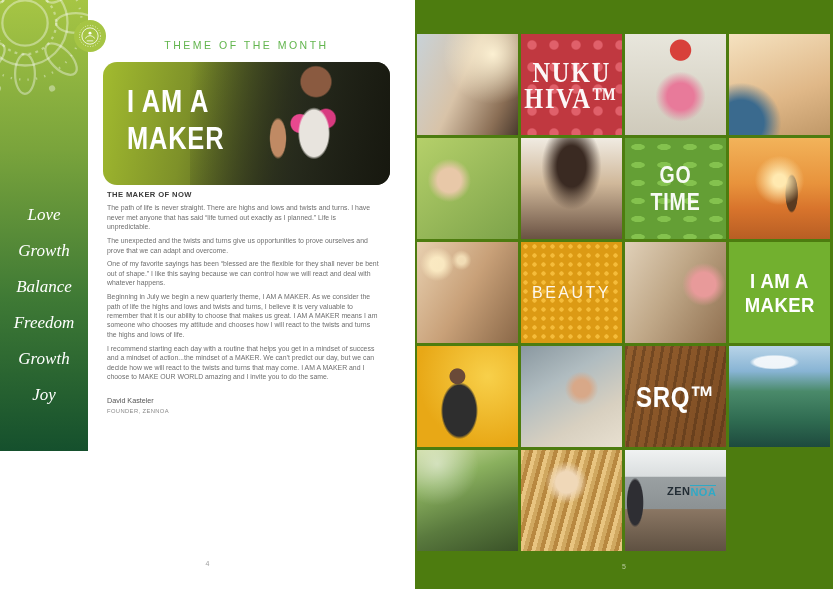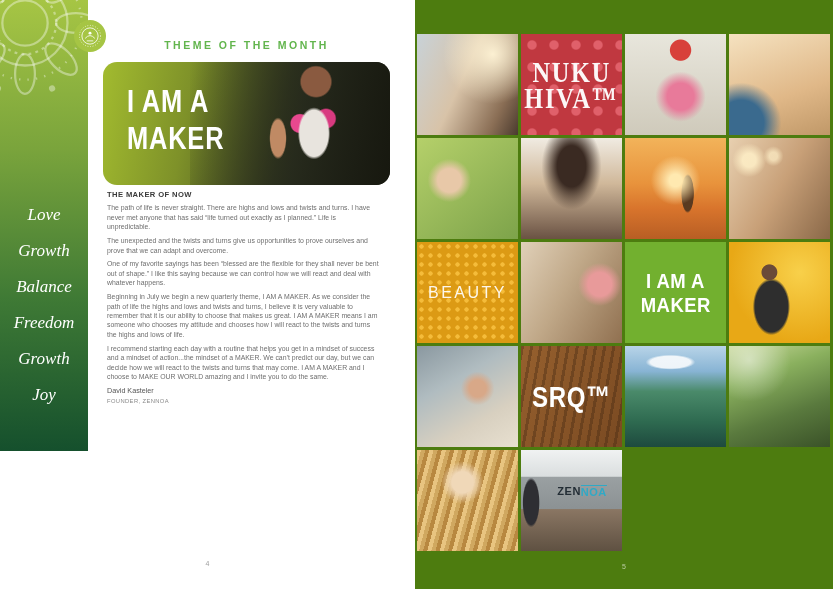--- a/index.html
+++ b/index.html
@@ -14,39 +14,39 @@
   .sidebar-clip{position:absolute;inset:0;overflow:hidden}
   .mandala{position:absolute}
   .mandala-top{width:170px;height:170px;left:-60px;top:-62px;color:rgba(255,255,255,.38)}
   .mandala-bottom{width:170px;height:170px;left:-41px;top:484px;color:rgba(200,222,150,.5)}
   .sidebar-words{position:absolute;left:0;top:205px;width:88px;display:flex;flex-direction:column;
     gap:16px;align-items:center;color:#fff;font-family:"Liberation Serif",serif;font-style:italic;font-size:17px}
   .logo-badge{position:absolute;left:74px;top:20px;width:32px;height:32px;border-radius:50%;
     background:#a6c544;display:flex;align-items:center;justify-content:center}
 
   .kicker{position:absolute;left:103px;top:39px;width:287px;text-align:center;color:#62b54d;
-    font-size:10.5px;font-weight:bold;letter-spacing:2.5px}
+    font-size:10.5px;font-weight:normal;letter-spacing:2.5px}
 
   .banner{position:absolute;left:103px;top:62px;width:287px;height:123px;border-radius:14px;overflow:hidden;
     background:linear-gradient(100deg,#a2bb2f 0%,#7e9129 30%,#41491f 62%,#1b1d13 100%)}
   .banner-fig{position:absolute;right:0;top:0;width:200px;height:123px;
     background:
       radial-gradient(circle at 63% 16%, #8a5a40 9%, rgba(138,90,64,0) 10%),
       radial-gradient(ellipse 26px 42px at 62% 58%, #e8e4de 55%, rgba(232,228,222,0) 62%),
       radial-gradient(circle at 55% 50%, #e8488f 7%, rgba(232,72,143,0) 8%),
       radial-gradient(circle at 68% 46%, #d83a80 6%, rgba(216,58,128,0) 7%),
       radial-gradient(ellipse 15px 36px at 44% 62%, #c08a64 50%, rgba(192,138,100,0) 58%),
       linear-gradient(100deg, rgba(42,46,28,0) 0%, rgba(35,38,28,.85) 55%, #17180f 100%)}
   .banner-title{position:absolute;left:24px;top:21px;color:#fff;font-weight:bold;font-size:31px;line-height:37px}
   .banner-title span{display:block;transform:scaleX(.82);transform-origin:left center;letter-spacing:1px}
 
   .article{position:absolute;left:107px;top:190px;width:273px;color:#6e6e6e;font-size:6.9px;line-height:9.4px}
   .article h2{font-size:7.6px;color:#3a3a3a;letter-spacing:.4px;margin-bottom:4px;font-weight:bold}
   .article p{margin-bottom:4.5px}
-  .sig{margin-top:6px;color:#555;font-size:7.2px;line-height:8.5px}
+  .sig{margin-top:16px;color:#555;font-size:7.2px;line-height:8.5px}
   .sig-title{font-size:5.8px;letter-spacing:.4px;color:#8a8a8a;margin-top:1px}
   .pageno-left{position:absolute;left:0;top:560px;width:415px;text-align:center;font-size:7px;color:#a0a0a0}
 
   
   .page-right{position:absolute;left:415px;top:0;width:470px;height:589px;background:#4d7c0f}
   .tile-grid{position:absolute;left:2px;top:34px;display:grid;grid-template-columns:repeat(4,101px);grid-auto-rows:101px;gap:3px}
   .tile{position:relative;overflow:hidden}
   .tile-text{display:flex;flex-direction:column;align-items:center;justify-content:center;color:#fff;text-align:center}
 
   .t1{background:radial-gradient(circle at 75% 20%, rgba(255,244,214,.95), rgba(255,244,214,0) 45%),
@@ -97,21 +97,21 @@
       radial-gradient(circle at 50% 50%, #e0484e 30%, #c43038 42%, rgba(196,48,56,0) 48%);
       background-size:100% 100%, 44px 44px;background-color:#b02c34}
   .t18 span{font-family:"Liberation Serif",serif;font-weight:bold;letter-spacing:2px;opacity:.95}
   .t18 .l1{font-size:26px;line-height:26px}
   .t18 .l2{font-size:21px;line-height:22px}
   .t19{background:radial-gradient(circle at 45% 32%, #f0d8b8 12%, rgba(240,216,184,0) 24%),
       repeating-linear-gradient(105deg,#e8c480 0 4px,#d0a860 4px 8px,#b88840 8px 12px)}
   .t20{background:radial-gradient(14px 40px at 10% 52%, #2e2e33 55%, rgba(46,46,51,0) 62%),
       linear-gradient(180deg,#f0f2f2 0%,#dadedf 26%,#9aa0a2 27%,#8c9294 58%,#8a7663 59%,#5f5142 100%)}
   .zen-wall{position:absolute;left:36%;top:30%;width:60%;height:22%;display:flex;align-items:center;
-      font-weight:bold;font-size:11px;letter-spacing:.5px}
+      justify-content:center;font-weight:bold;font-size:11px;letter-spacing:.5px}
   .zen-wall .zen{color:#232d35}
   .zen-wall .noa{color:#2fa9c6;border-top:1.5px solid #2fa9c6}
   .pageno-right{position:absolute;left:0;top:563px;width:418px;text-align:center;font-size:7px;color:rgba(255,255,255,.6)}
 </style>
 </head>
 <body>
 
 <div class="spread">
 
   <section class="page-left">
@@ -222,20 +222,23 @@
       <div class="tile t1"></div>
       <div class="tile t2 tile-text">
         <span>NUKU</span>
         <span>HIVA™</span>
       </div>
       <div class="tile t3"></div>
       <div class="tile t4"></div>
 
       <div class="tile t5"></div>
       <div class="tile t6"></div>
+      <div class="tile t7 tile-text">
+        <span>GO TIME</span>
+      </div>
       <div class="tile t8"></div>
 
       <div class="tile t9"></div>
       <div class="tile t10 tile-text">
         <span class="l1">BEAUTY</span>
       </div>
       <div class="tile t11"></div>
       <div class="tile t12 tile-text">
         <span>I AM A</span>
         <span>MAKER</span>

